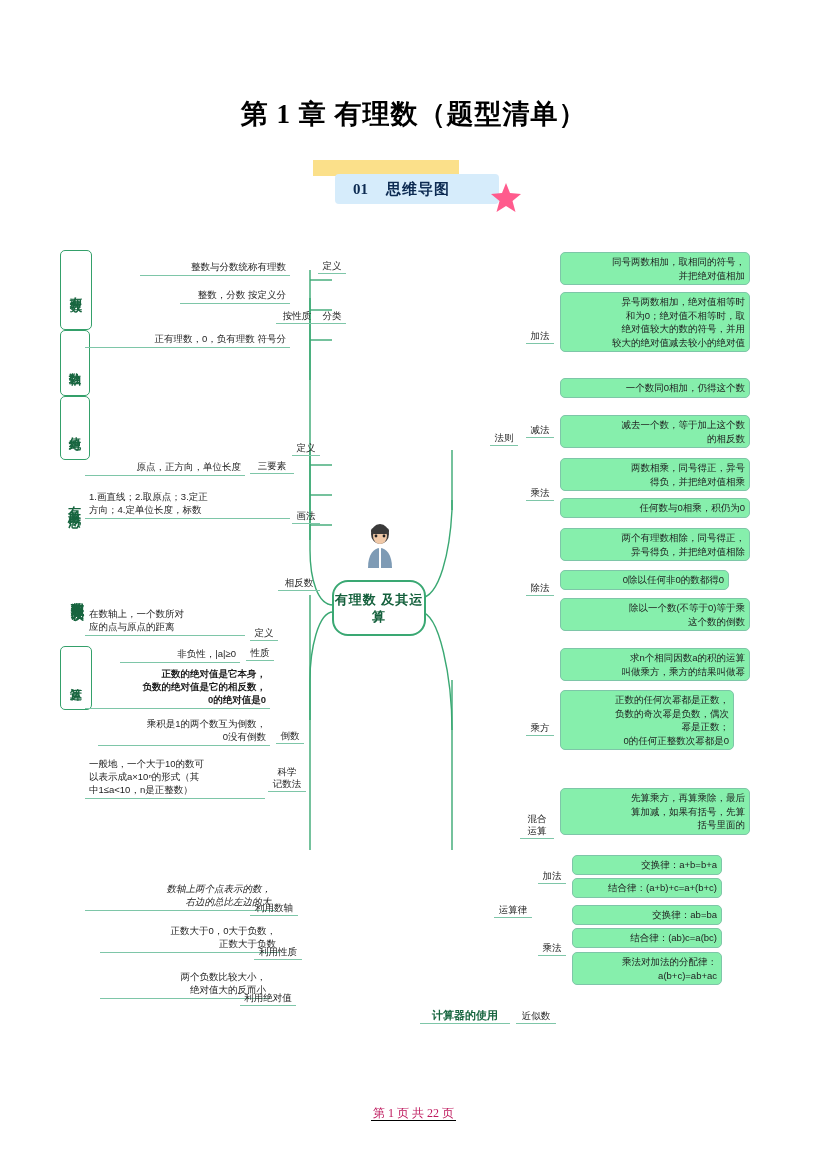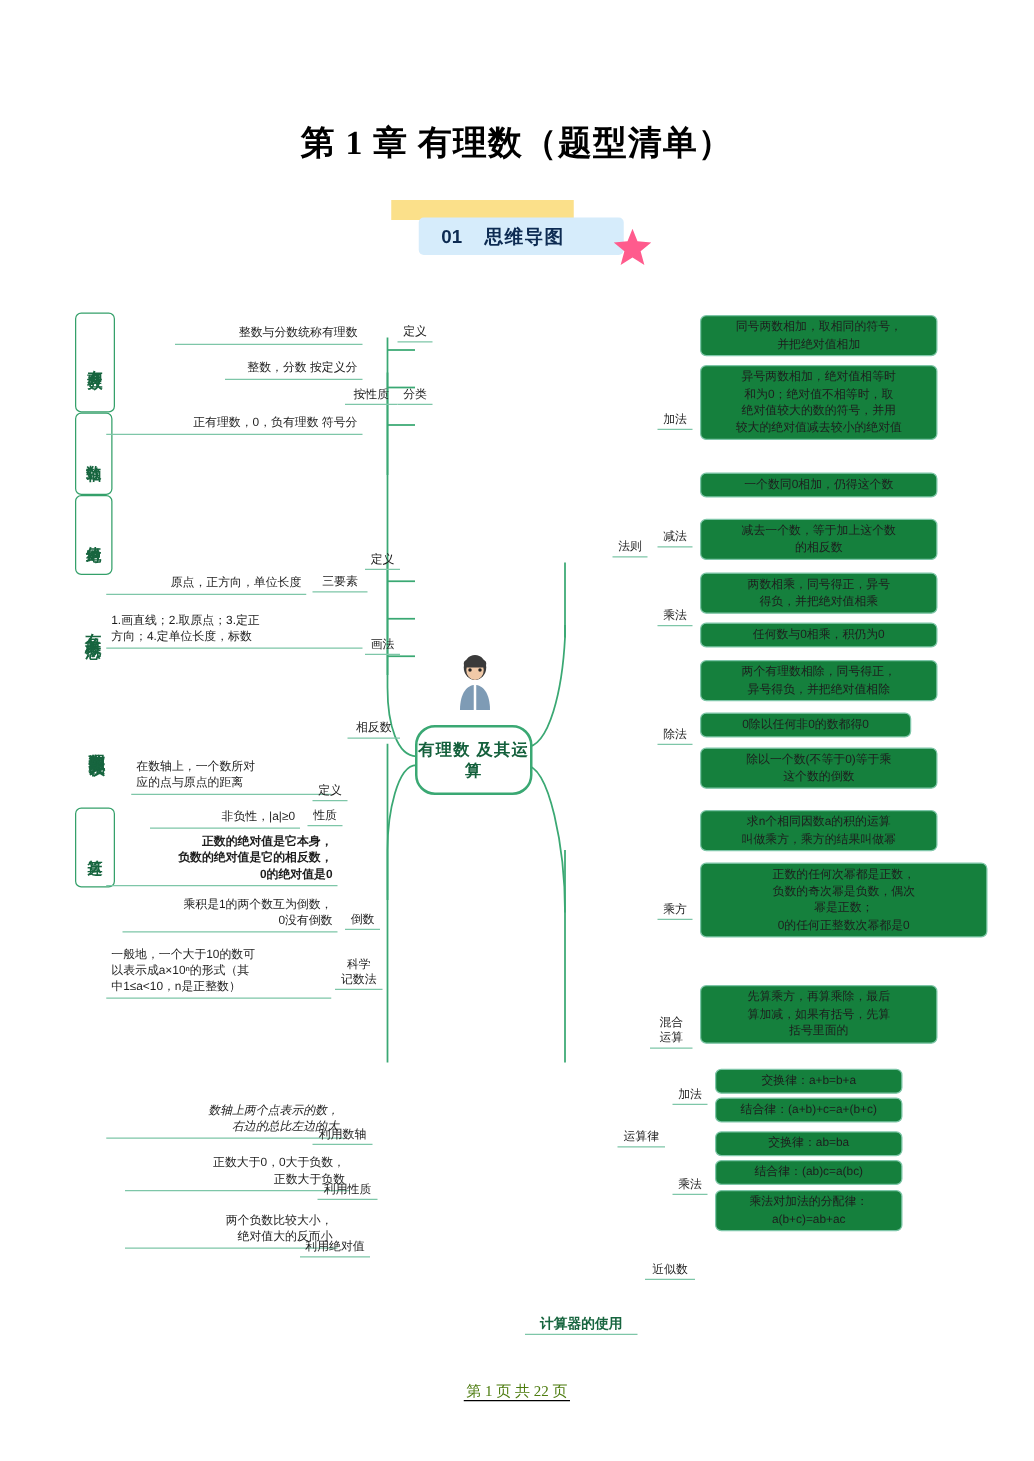--- a/index.html
+++ b/index.html
@@ -23,21 +23,21 @@
   }
 
   
   .badge-wrap{position:absolute;top:160px;left:313px;width:210px;height:56px;}
   .badge-hl{position:absolute;left:0;top:0;width:146px;height:16px;background:#fbe08a;}
   .badge-box{
     position:absolute;left:22px;top:14px;width:164px;height:30px;
     background:#d6ecfb;border-radius:4px;
     display:flex;align-items:center;
   }
-  .badge-num{font-size:15px;font-weight:700;color:#0d2b52;margin-left:18px;}
+  .badge-num{font-size:15px;font-weight:700;color:#0d2b52;margin-left:18px;font-family:Liberation Serif, serif;}
   .badge-label{font-size:15px;font-weight:700;color:#0d2b52;margin-left:18px;letter-spacing:1px;}
   .badge-star{position:absolute;left:176px;top:22px;width:34px;height:32px;}
 
   
   .map{position:absolute;top:250px;left:60px;width:715px;height:810px;}
   .node{
     position:absolute;
     box-sizing:border-box;
     font-size:9.5px;
     line-height:13px;
@@ -47,22 +47,22 @@
   }
   
   .leaf{
     border-bottom:1.2px solid #7ec6a8;
     text-align:right;
   }
   
   .boxed{
     border:1.2px solid #7ec6a8;
     border-radius:5px;
-    background:#15803d;
-    text-align:center;
+    background:#86efac;
+    text-align:right;
     line-height:13.5px;
   }
   
   .cat{
     font-size:9.5px;
     color:#1d1d1d;
     border-bottom:1.2px solid #7ec6a8;
     text-align:center;
     padding:1px 3px;
   }
@@ -87,21 +87,21 @@
     font-size:13px;font-weight:700;color:#14603c;line-height:17px;
     letter-spacing:1px;
   }
   .avatar{position:absolute;left:300px;top:272px;width:40px;height:48px;}
 
   svg.lines{position:absolute;left:0;top:0;width:715px;height:810px;overflow:visible;}
 
   .footer{
     position:absolute;left:0;top:1105px;width:827px;text-align:center;
     font-family:"Liberation Serif","DejaVu Serif",serif;
-    font-size:12px;color:#4d7c0f;
+    font-size:12px;color:#be185d;
   }
   .footer .u{border-bottom:1px solid #000;padding:0 2px;}
 </style>
 </head>
 <body>
 
 <div class="page">
 
   <div class="doc-title">第 1 章 有理数（题型清单）</div>
 
@@ -161,21 +161,21 @@
     <div class="node cat" style="left:190px;top:208px;width:44px;">三要素</div>
 
     <div class="node leaf" style="left:25px;top:238px;width:205px;text-align:left;">1.画直线；2.取原点；3.定正
 方向；4.定单位长度，标数</div>
     <div class="node cat" style="left:232px;top:258px;width:28px;">画法</div>
 
     <div class="mid" style="left:236px;top:210px;width:24px;height:58px;writing-mode:vertical-rl;">数轴</div>
 
     <div class="node cat" style="left:218px;top:325px;width:42px;">相反数</div>
 
-    <div class="node leaf" style="left:25px;top:355px;width:160px;text-align:left;margin-left:20px;">在数轴上，一个数所对
+    <div class="node leaf" style="left:25px;top:355px;width:160px;text-align:left;">在数轴上，一个数所对
 应的点与原点的距离</div>
     <div class="node cat" style="left:190px;top:375px;width:28px;">定义</div>
 
     <div class="node leaf" style="left:60px;top:395px;width:120px;">非负性，|a|≥0</div>
     <div class="node cat" style="left:186px;top:395px;width:28px;">性质</div>
     <div class="node leaf" style="left:25px;top:415px;width:185px;text-align:right;font-weight:bold;">正数的绝对值是它本身，
 负数的绝对值是它的相反数，
 0的绝对值是0</div>
 
     <div class="mid" style="left:216px;top:382px;width:24px;height:56px;writing-mode:vertical-rl;">绝对值</div>
@@ -243,42 +243,42 @@
     <div class="node cat" style="left:466px;top:330px;width:28px;">除法</div>
     <div class="node boxed" style="left:500px;top:278px;width:190px;">两个有理数相除，同号得正，
 异号得负，并把绝对值相除</div>
     <div class="node boxed" style="left:500px;top:320px;width:169px;">0除以任何非0的数都得0</div>
     <div class="node boxed" style="left:500px;top:348px;width:190px;">除以一个数(不等于0)等于乘
 这个数的倒数</div>
 
     <div class="node cat" style="left:466px;top:470px;width:28px;">乘方</div>
     <div class="node boxed" style="left:500px;top:398px;width:190px;">求n个相同因数a的积的运算
 叫做乘方，乘方的结果叫做幂</div>
-    <div class="node boxed" style="left:500px;top:440px;width:230px;">正数的任何次幂都是正数，
+    <div class="node boxed" style="left:500px;top:440px;width:174px;">正数的任何次幂都是正数，
 负数的奇次幂是负数，偶次
 幂是正数；
 0的任何正整数次幂都是0</div>
 
     <div class="node cat" style="left:460px;top:562px;width:34px;line-height:12px;">混合
 运算</div>
     <div class="node boxed" style="left:500px;top:538px;width:190px;">先算乘方，再算乘除，最后
 算加减，如果有括号，先算
 括号里面的</div>
 
     <div class="node cat" style="left:434px;top:652px;width:38px;">运算律</div>
     <div class="node cat" style="left:478px;top:618px;width:28px;">加法</div>
     <div class="node boxed" style="left:512px;top:605px;width:150px;">交换律：a+b=b+a</div>
     <div class="node boxed" style="left:512px;top:628px;width:150px;">结合律：(a+b)+c=a+(b+c)</div>
     <div class="node cat" style="left:478px;top:690px;width:28px;">乘法</div>
     <div class="node boxed" style="left:512px;top:655px;width:150px;">交换律：ab=ba</div>
     <div class="node boxed" style="left:512px;top:678px;width:150px;">结合律：(ab)c=a(bc)</div>
     <div class="node boxed" style="left:512px;top:702px;width:150px;">乘法对加法的分配律：
 a(b+c)=ab+ac</div>
 
-    <div class="node cat" style="left:360px;top:758px;width:90px;font-weight:700;color:#17653f;font-size:11px;margin-top:44px;">计算器的使用</div>
+    <div class="node cat" style="left:360px;top:758px;width:90px;font-weight:700;color:#17653f;font-size:11px;">计算器的使用</div>
     <div class="node cat" style="left:456px;top:758px;width:40px;">近似数</div>
 
   </div>
 
   <div class="footer">
     <span class="u">第 1 页 共 22 页</span>
   </div>
 </div>
 
 </body></html>

